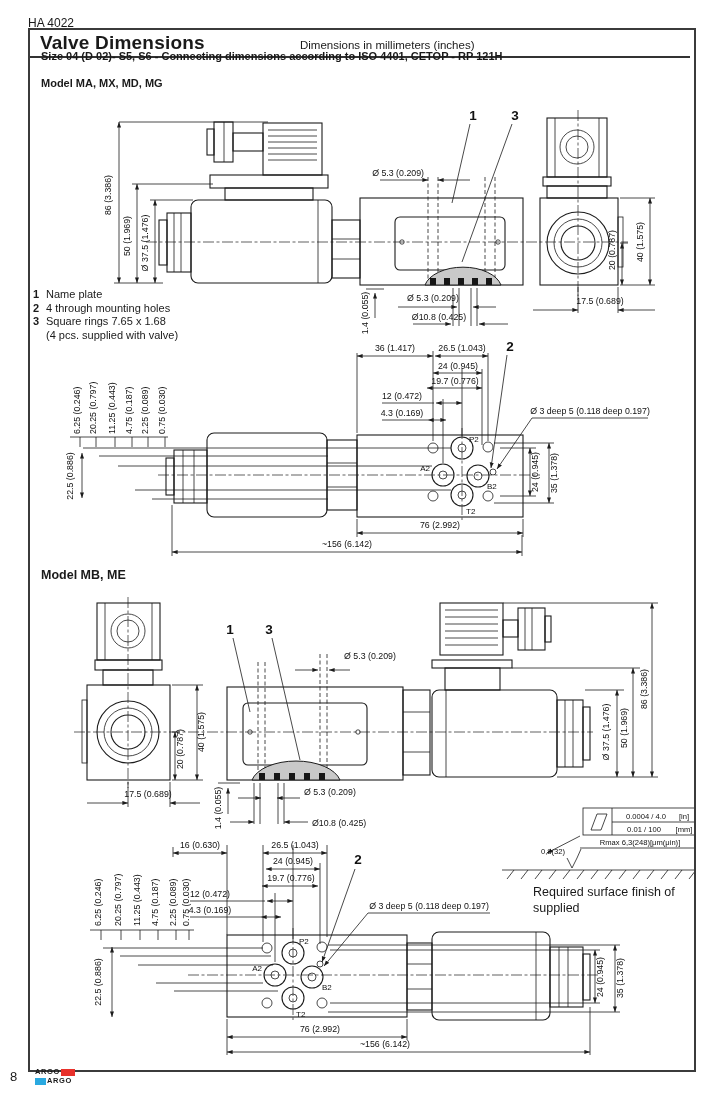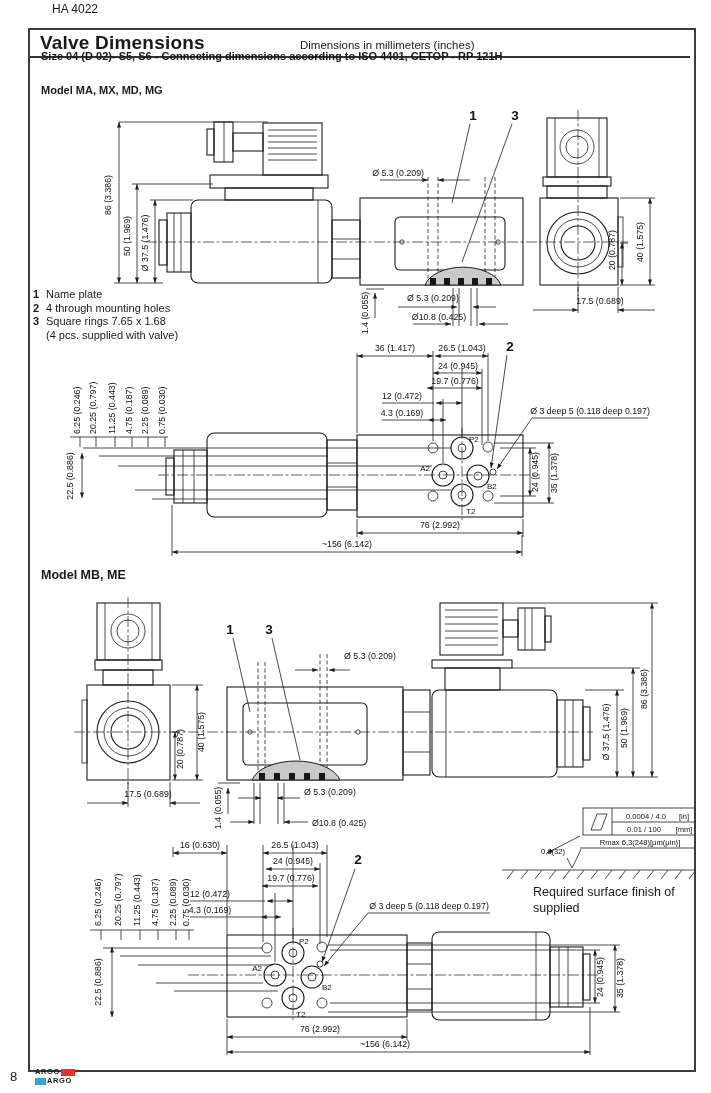--- a/index.html
+++ b/index.html
@@ -1,25 +1,25 @@
 <!DOCTYPE html>
 <html><head>
 <meta charset="utf-8">
 <style>
   html,body{margin:0;padding:0;background:#fff;}
   .page{position:relative;width:711px;height:1093px;background:#fff;overflow:hidden;
         font-family:"Liberation Sans",sans-serif;color:#1a1a1a;}
   .abs{position:absolute;}
-  .doc-code{left:28px;top:2px;font-size:12px;margin-left:24px;}
+  .doc-code{left:28px;top:16px;font-size:12px;}
   .frame{left:28px;top:28px;width:664px;height:1040px;border:2px solid #3b3b3b;}
   .title{left:40px;top:32px;font-size:19px;font-weight:bold;letter-spacing:.2px;}
   .subtitle{left:300px;top:39px;font-size:11.5px;}
   .rule{left:30px;top:56px;width:660px;border-top:2px solid #333;}
   .h1a{left:41px;top:50px;font-size:11px;font-weight:bold;}
-  .h1b{left:41px;top:84px;font-size:11px;font-weight:bold;}
+  .h1b{left:41px;top:77px;font-size:11px;font-weight:bold;}
   .notes{left:33px;top:288px;font-size:11px;line-height:13.5px;}
   .notes .row{display:flex;}
   .notes .nnum{font-weight:bold;width:13px;flex:0 0 13px;}
   .s2head{left:41px;top:568px;font-size:12.5px;font-weight:bold;}
   .sfcap{left:533px;top:884px;font-size:12.5px;line-height:16px;width:160px;}
   .svg1{left:28px;top:100px;}
   .svg2{left:28px;top:592px;}
   .pageno{left:10px;top:1069px;font-size:13px;}
   .logo{left:35px;top:1068px;width:40px;}
   .lrow{display:flex;align-items:center;height:8px;margin-bottom:1px;}

